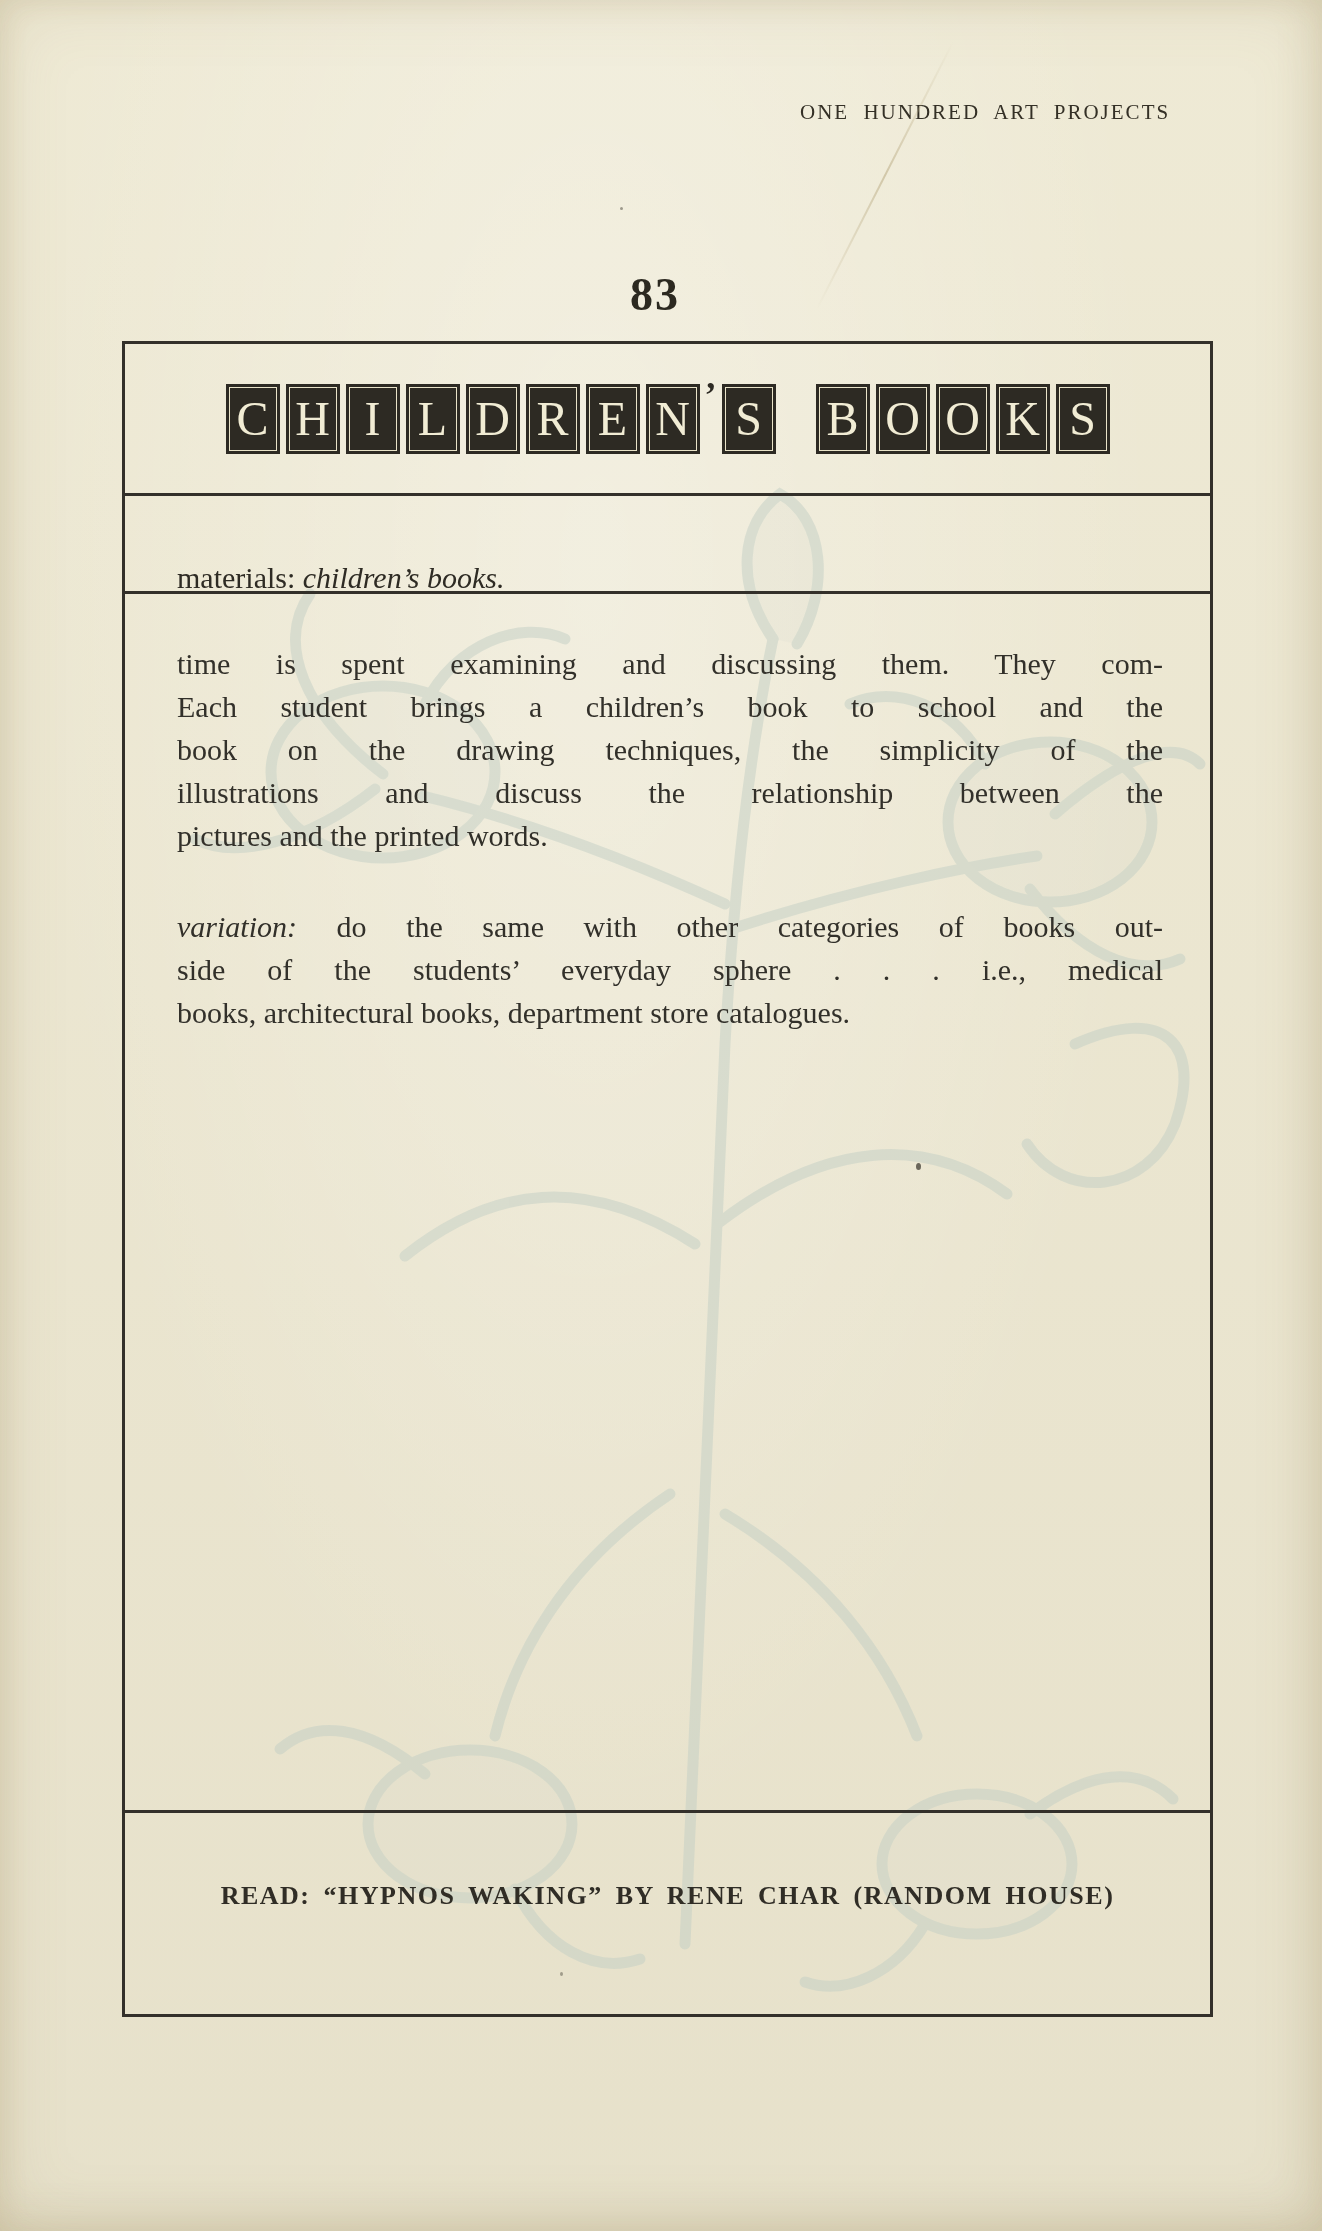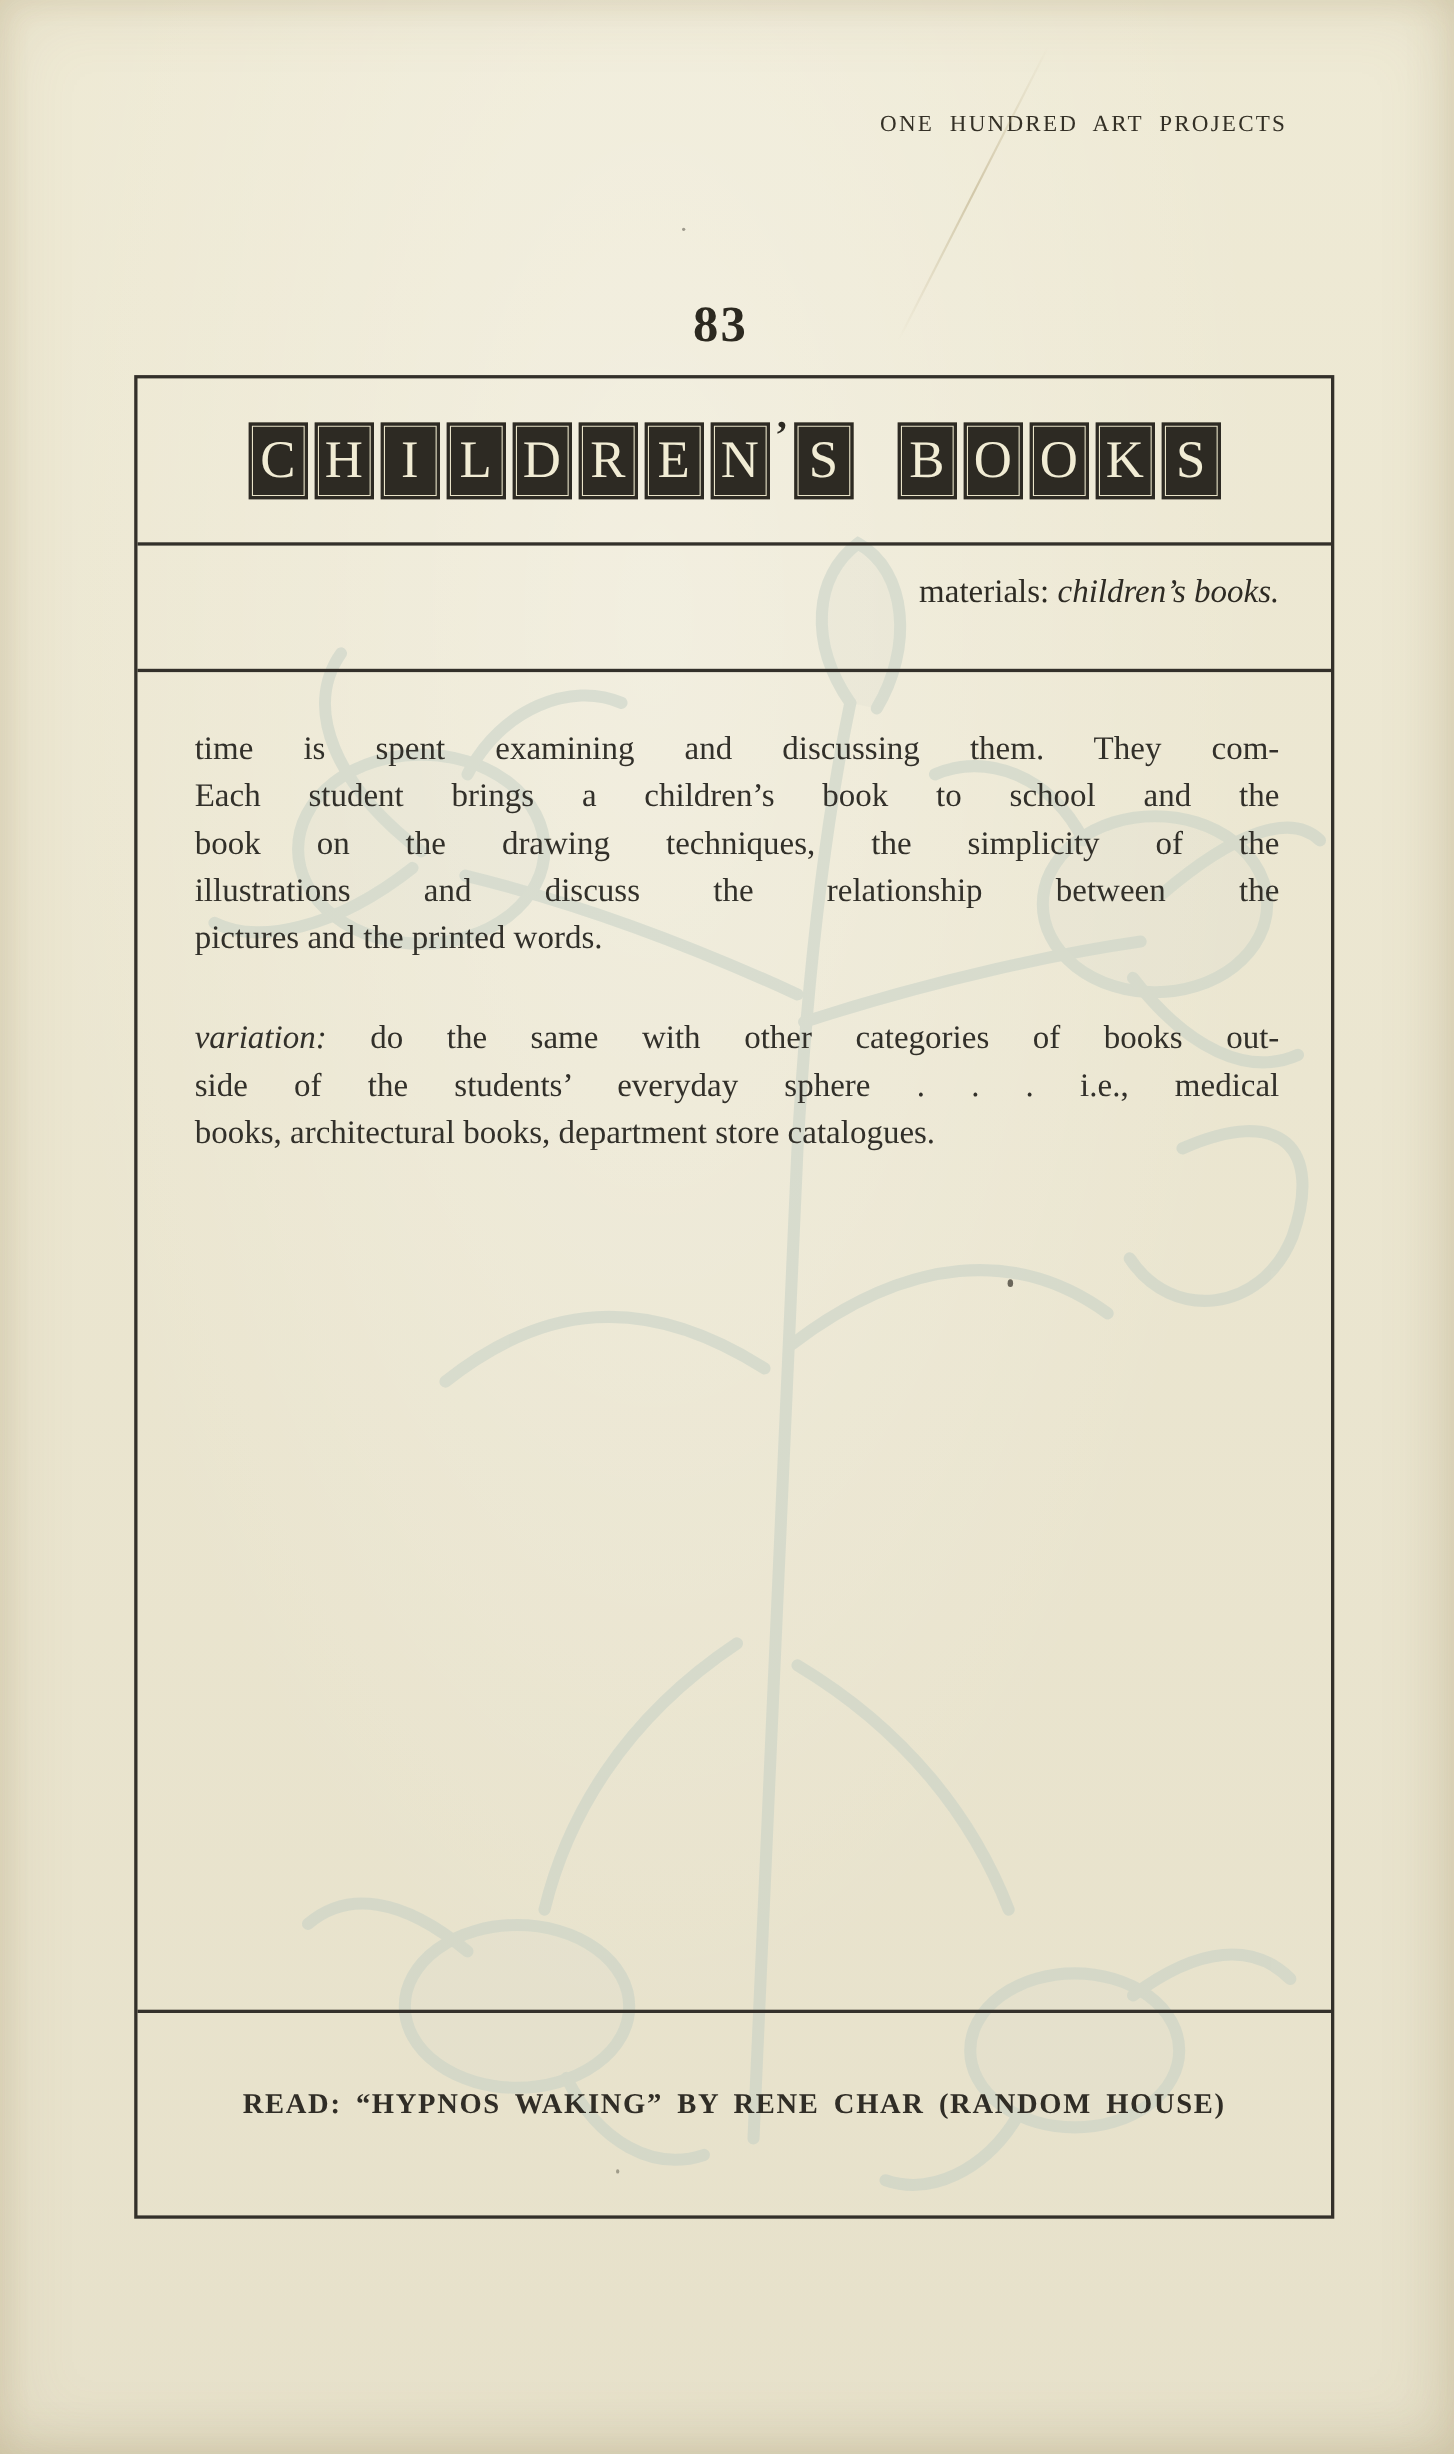--- a/index.html
+++ b/index.html
@@ -79,26 +79,25 @@
     color: #2d2a23;
     font-size: 36px;
     font-weight: bold;
     line-height: 1;
     margin: 0 2px;
     transform: translateY(-24px);
   }
   .word-gap { width: 34px; }
 
   .materials-row {
-    height: 115px;
+    height: 98px;
     border-top: 3px solid #33302a;
-    padding: 24px 47px 0 52px;
+    padding: 64px 47px 0 52px;
     font-size: 30px;
     line-height: 36px;
-    text-align: right;
   }
   .materials-row em { font-style: italic; }
 
   .body-row {
     height: 1219px;
     border-top: 3px solid #33302a;
     padding: 48px 47px 0 52px;
     font-size: 30px;
     line-height: 43px;
     color: #32302a;

